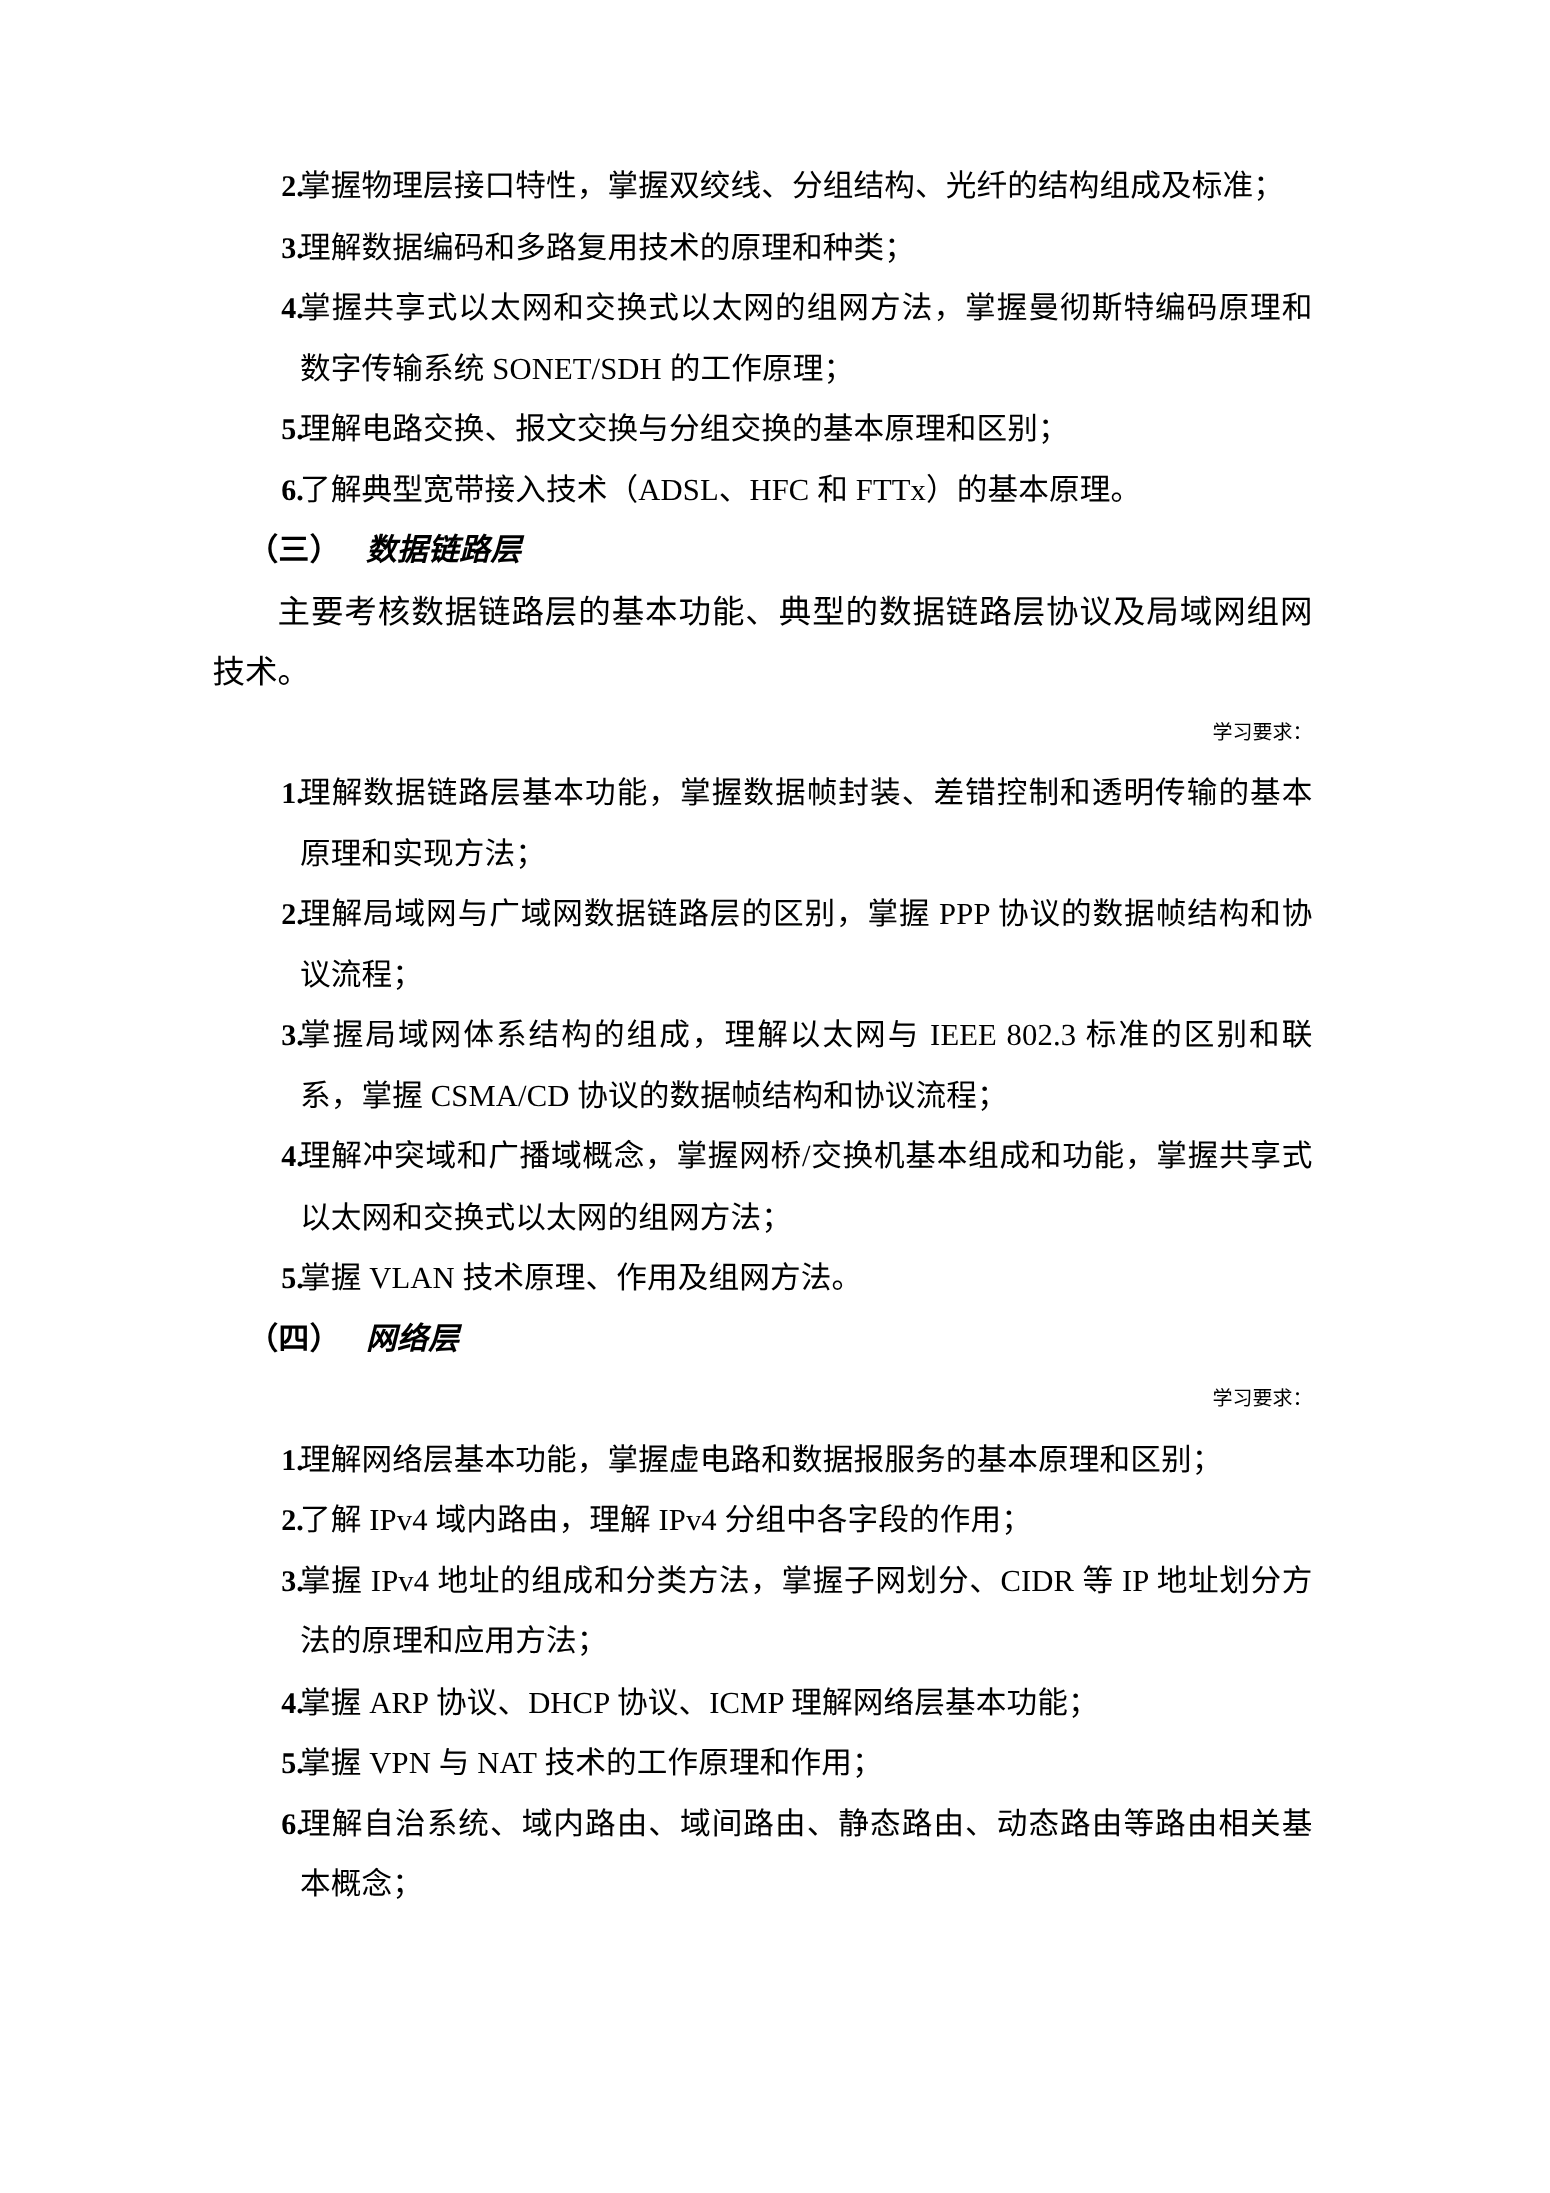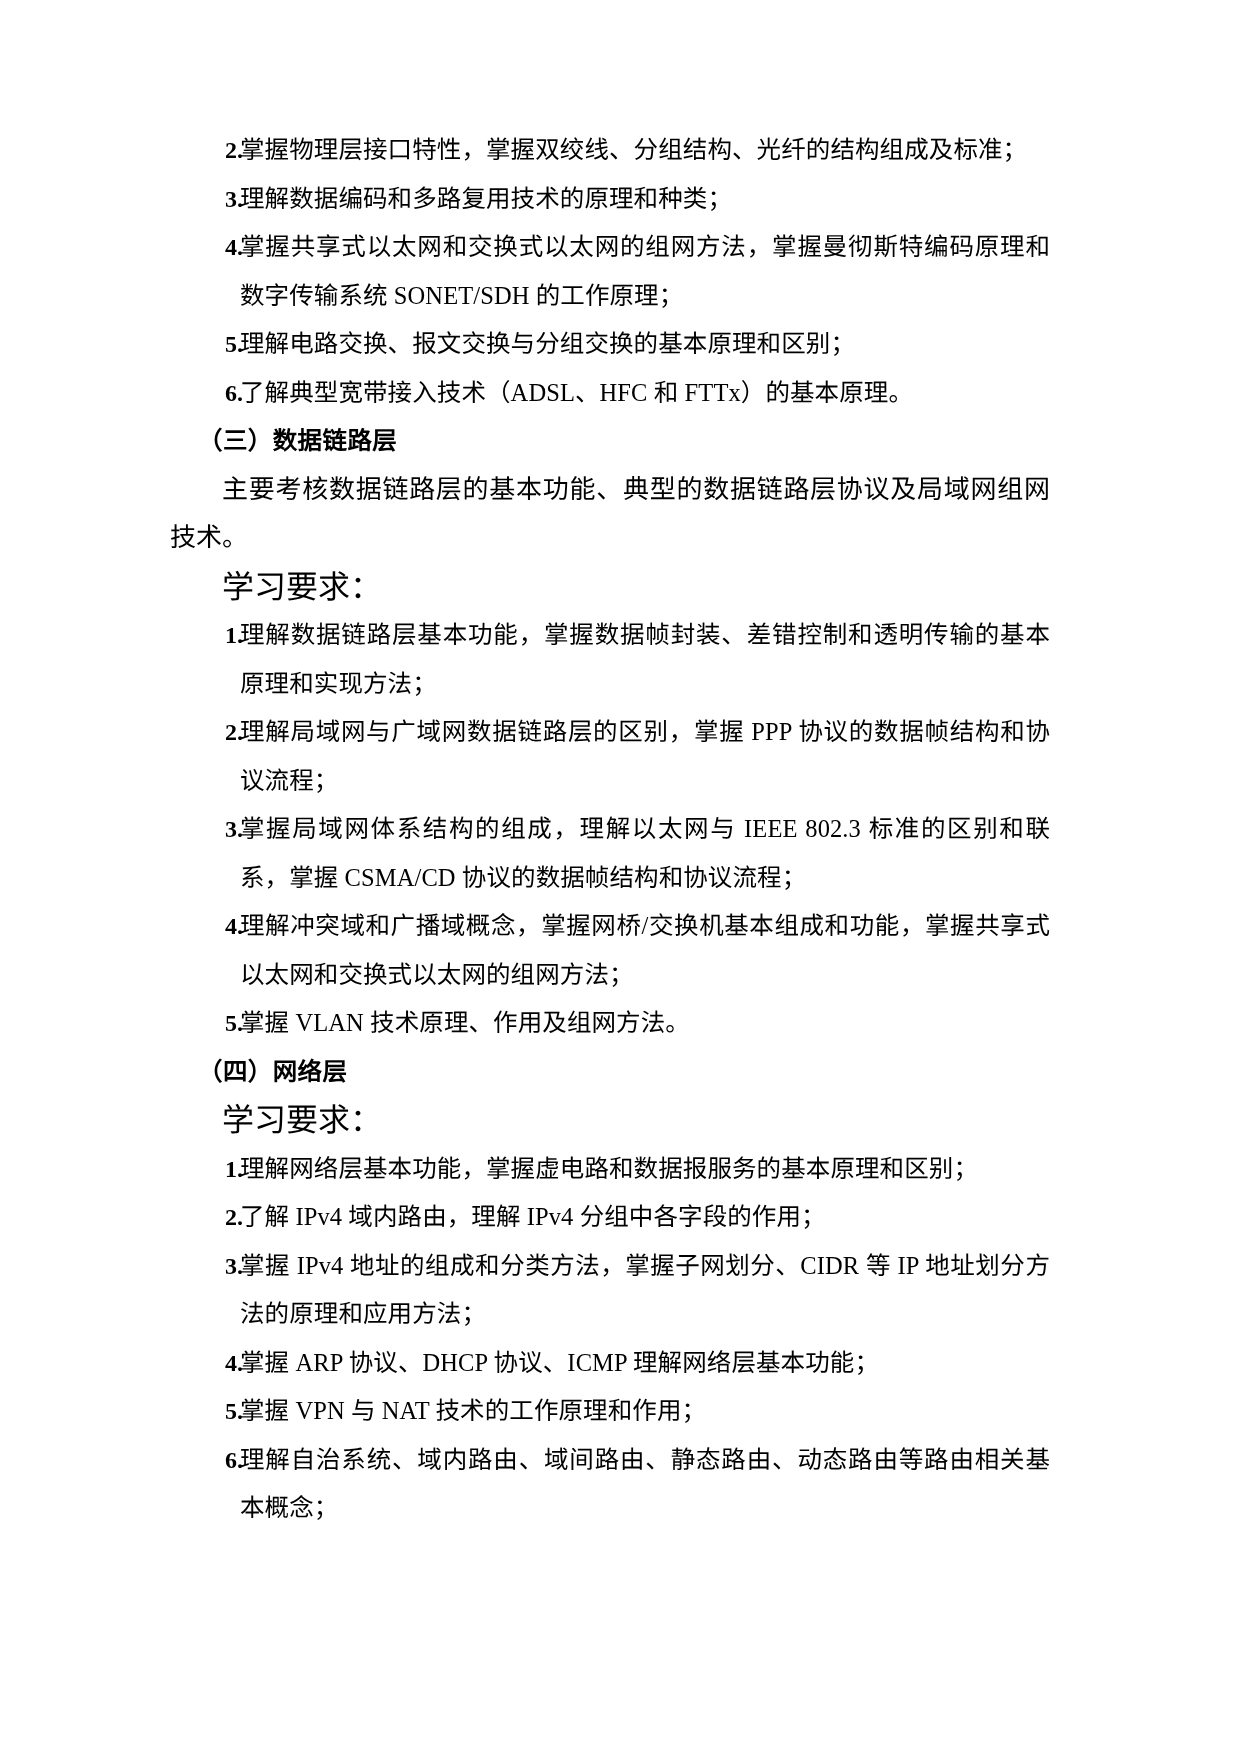--- a/index.html
+++ b/index.html
@@ -56,39 +56,41 @@
     padding-left: 28px;
     font-weight: bold;
     font-size: 24.5px;
     line-height: 48.5px;
     letter-spacing: 0.4px;
   }
   .section-heading .paren {
     font-family: "Liberation Serif", "DejaVu Serif", serif;
   }
   .section-heading .title {
-    margin-left: 0;
+    margin-left: 20px;
+    font-style: italic;
   }
 
   
   .para {
     margin: 0;
     font-size: 26px;
     line-height: 48.5px;
     text-indent: 52px;
     text-align: justify;
     text-justify: inter-ideograph;
   }
 
   
   .subhead {
     margin: 0;
-    font-size: 32px;
+    font-size: 16px;
     line-height: 48.5px;
     text-indent: 52px;
+    text-align: right;
   }
 </style>
 </head>
 <body>
 
 <div class="page">
   <div class="content" id="content-root">
       <p class="list-item">
         <span class="num">2.</span>
         <span class="body">掌握物理层接口特性，掌握双绞线、分组结构、光纤的结构组成及标准；</span>

